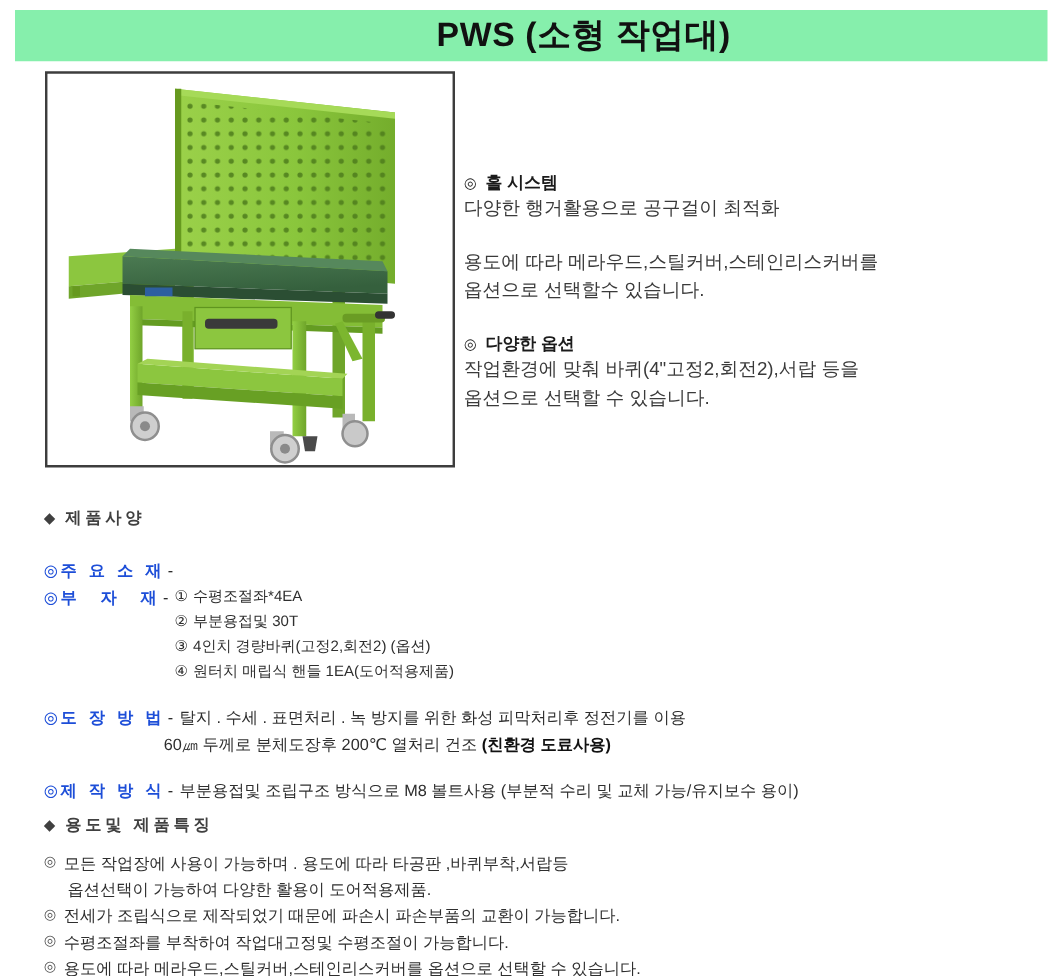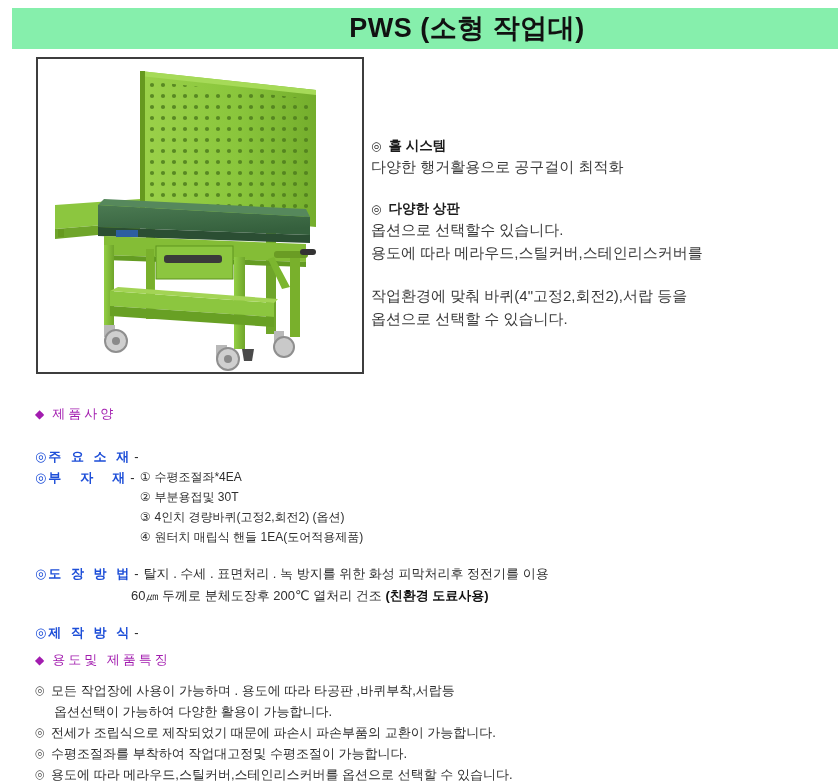--- a/index.html
+++ b/index.html
@@ -83,22 +83,22 @@
 
   
   .spec-area {
     position: absolute;
     left: 35px;
     top: 404px;
     width: 790px;
   }
   .sec-title {
     font-size: 13px;
-    font-weight: normal;
-    color: #a21caf;
+    font-weight: bold;
+    color: #404040;
     letter-spacing: 3px;
     line-height: 1.6;
     white-space: nowrap;
   }
   .sec-title .diamond {
     letter-spacing: 0;
     margin-right: 8px;
     font-size: 12px;
   }
 
@@ -277,28 +277,28 @@
 <div class="features">
 
   <div class="feature-block">
     <div class="feature-head">
       <span class="bullet">◎</span><span>홀 시스템</span>
     </div>
     <div class="feature-line">다양한 행거활용으로 공구걸이 최적화</div>
   </div>
 
   <div class="feature-block">
+    <div class="feature-line">용도에 따라 메라우드,스틸커버,스테인리스커버를</div>
+    <div class="feature-line">옵션으로 선택할수 있습니다.</div>
+  </div>
+
+  <div class="feature-block">
     <div class="feature-head">
-      <span class="bullet">◎</span><span>다양한 상판</span>
+      <span class="bullet">◎</span><span>다양한 옵션</span>
     </div>
-    <div class="feature-line">옵션으로 선택할수 있습니다.</div>
-    <div class="feature-line">용도에 따라 메라우드,스틸커버,스테인리스커버를</div>
-  </div>
-
-  <div class="feature-block">
     <div class="feature-line">작업환경에 맞춰 바퀴(4"고정2,회전2),서랍 등을</div>
     <div class="feature-line">옵션으로 선택할 수 있습니다.</div>
   </div>
 
 </div>
 
 <div class="spec-area">
 
   <div class="sec-title">
     <span class="diamond">◆</span><span>제품사양</span>
@@ -347,37 +347,38 @@
     <span>60㎛ 두께로 분체도장후 200℃ 열처리 건조 </span><b>(친환경 도료사용)</b>
   </div>
 
   <div class="gap-md"></div>
 
   <div class="spec-row">
     <span class="spec-label">
       <span class="omark">◎</span><span class="lbl">제 작 방 식</span>
     </span>
     <span class="spec-dash">-</span>
+    <span class="spec-value">부분용접및 조립구조 방식으로 M8 볼트사용 (부분적 수리 및 교체 가능/유지보수 용이)</span>
   </div>
 
 </div>
 
 <div class="usage-area">
 
   <div class="sec-title">
     <span class="diamond">◆</span><span>용도및 제품특징</span>
   </div>
 
   <div class="gap-sm"></div>
 
   <div class="usage-row">
     <span class="obullet">◎</span>
     <span>모든 작업장에 사용이 가능하며 . 용도에 따라 타공판 ,바퀴부착,서랍등</span>
   </div>
-  <div class="usage-cont">옵션선택이 가능하여 다양한 활용이 가능합니다.</div>
+  <div class="usage-cont">옵션선택이 가능하여 다양한 활용이 도어적용제품.</div>
 
   <div class="usage-row">
     <span class="obullet">◎</span>
     <span>전세가 조립식으로 제작되었기 때문에 파손시 파손부품의 교환이 가능합니다.</span>
   </div>
 
   <div class="usage-row">
     <span class="obullet">◎</span>
     <span>수평조절좌를 부착하여 작업대고정및 수평조절이 가능합니다.</span>
   </div>

